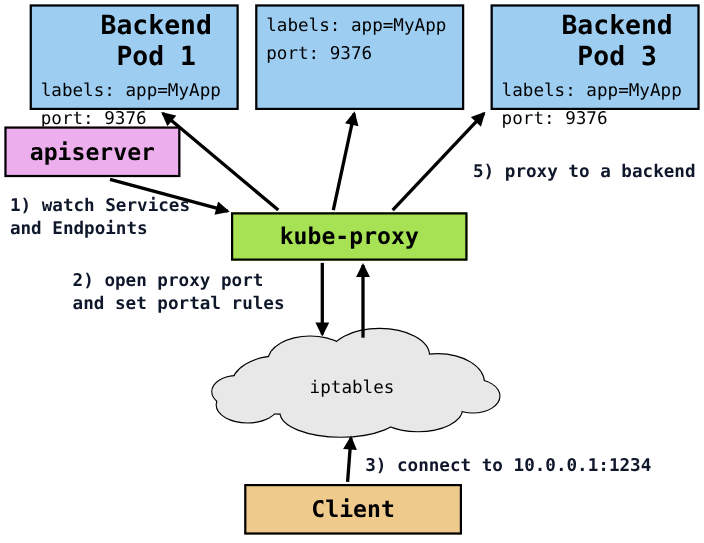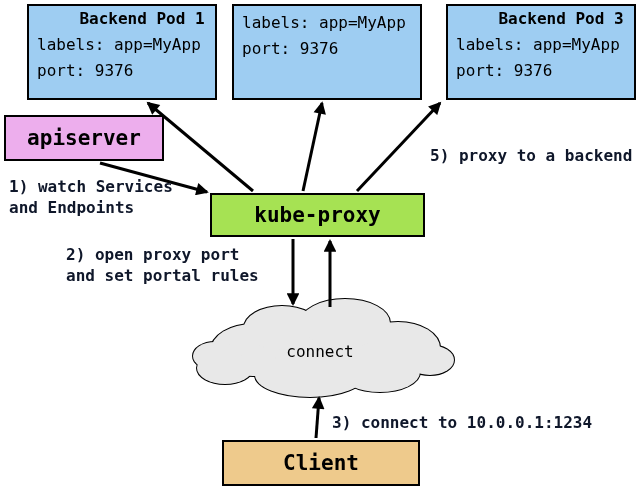--- a/index.html
+++ b/index.html
@@ -6,21 +6,21 @@
   #canvas {
     position:relative; width:640px; height:494px; overflow:hidden;
     font-family:"DejaVu Sans Mono","Liberation Mono",monospace;
     background:#ffffff;
   }
   .box {
     position:absolute; box-sizing:border-box;
     border:2px solid var(--border,#000); z-index:2;
   }
   .pod { background:var(--pod-bg,#9ecdf2); width:190px; height:96px; top:4px; }
-  .pod-title { font-size:16px; font-weight:bold; text-align:center; margin-top:3px;padding-left:40px; }
+  .pod-title { font-size:24px; font-weight:bold; text-align:center; margin-top:3px;padding-left:40px; }
   .pod-line  { font-size:16px; margin:7px 0 0 8px; white-space:pre; }
   .node {
     display:flex; align-items:center; justify-content:center;
     font-size:21px; font-weight:bold;
   }
   #apiserver { left:4px; top:115px; width:160px; height:46px; background:var(--apiserver-bg,#edaeed); }
   #kubeproxy { left:210px; top:193px; width:215px; height:44px; background:var(--kube-proxy-bg,#a6e253); }
   #client    { left:222px; top:440px; width:198px; height:46px; background:var(--client-bg,#eeca8c); }
   .annotation {
     position:absolute; z-index:4; font-size:16px; font-weight:bold;
@@ -103,21 +103,21 @@
       <line x1="100" y1="163" x2="207" y2="192" marker-end="url(#ah)"></line>
       <line x1="253" y1="191" x2="148" y2="103" marker-end="url(#ah)"></line>
       <line x1="303" y1="191" x2="322" y2="103" marker-end="url(#ah)"></line>
       <line x1="357" y1="191" x2="440" y2="103" marker-end="url(#ah)"></line>
       <line x1="293" y1="239" x2="293" y2="304" marker-end="url(#ah)"></line>
       <line x1="330" y1="307" x2="330" y2="241" marker-end="url(#ah)"></line>
       <line x1="316" y1="438" x2="319" y2="398" marker-end="url(#ah)"></line>
     </g>
   </svg>
 
-  <div id="iptables-label">connect</div>
+  <div id="iptables-label">iptables</div>
 
   <div id="ann1" class="annotation">1) watch Services
 and Endpoints</div>
   <div id="ann2" class="annotation">2) open proxy port
 and set portal rules</div>
   <div id="ann3" class="annotation">3) connect to 10.0.0.1:1234</div>
   <div id="ann5" class="annotation">5) proxy to a backend</div>
 
 </div>
 

